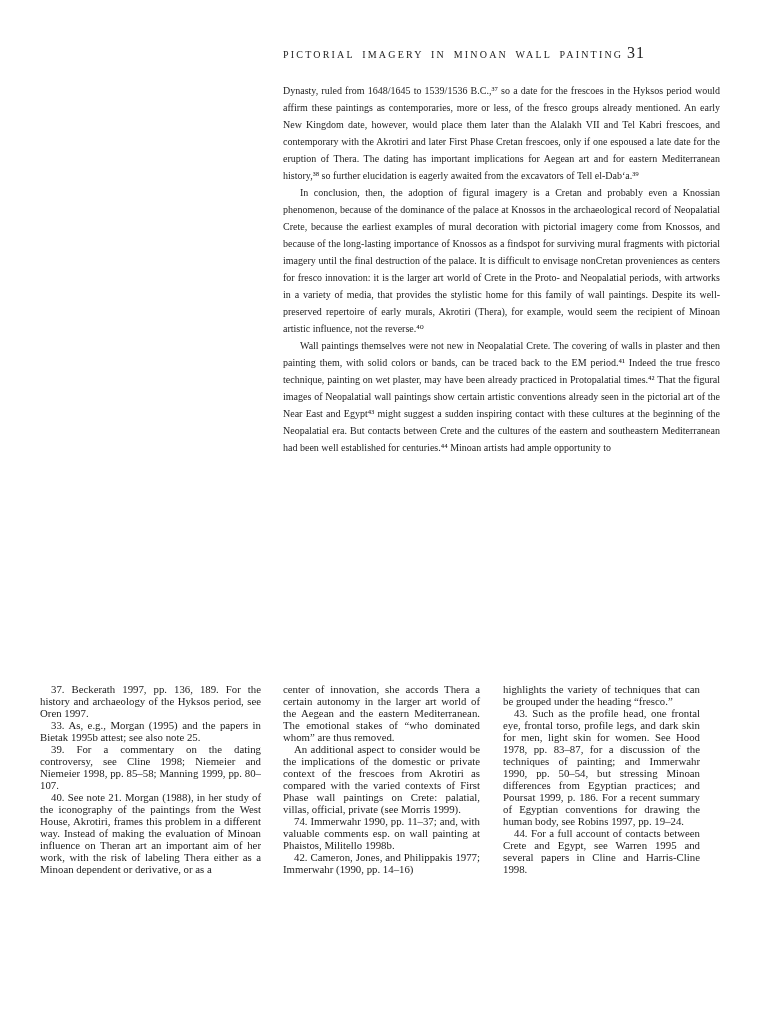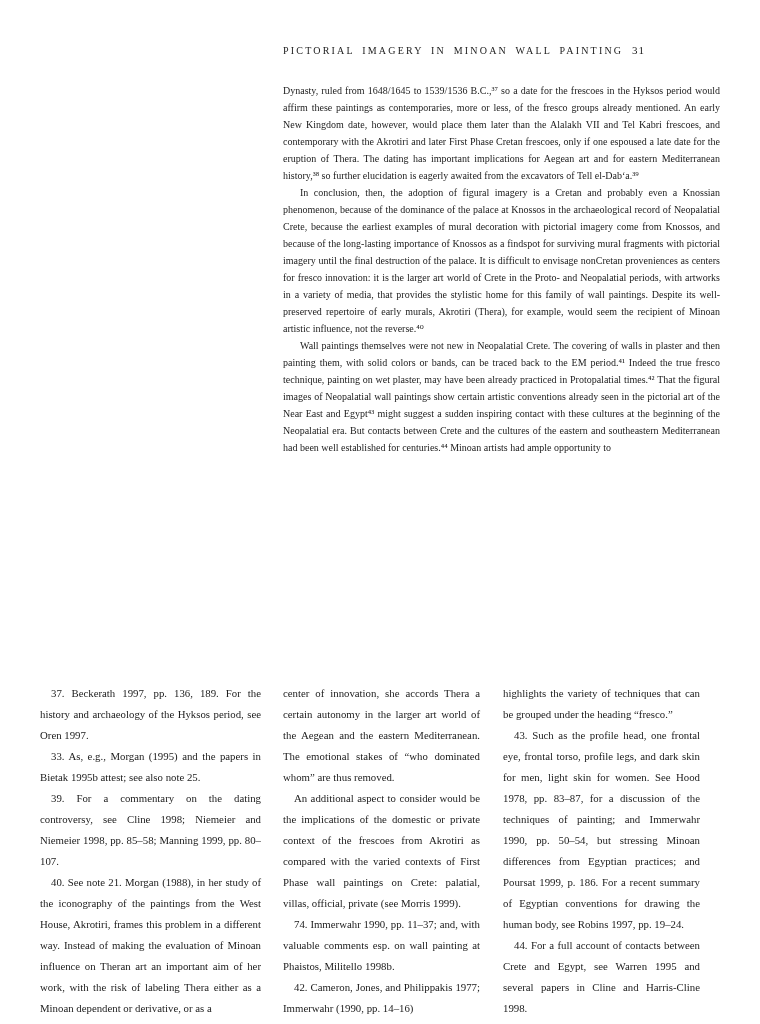--- a/index.html
+++ b/index.html
@@ -28,21 +28,21 @@
     text-align: center;
   }
   .header-title {
     font-size: 10px;
     letter-spacing: 2.2px;
     word-spacing: 3px;
     color: #222;
     white-space: nowrap;
   }
   .page-number {
-    font-size: 11px;
+    font-size: 16px;
     letter-spacing: 1px;
     color: #222;
   }
   .body-text {
     position: absolute;
     top: 82px;
     left: 283px;
     width: 437px;
     font-size: 10px;
     line-height: 17px;
@@ -54,21 +54,21 @@
   .body-para.indent {
     text-indent: 17px;
   }
   .footnotes {
     position: absolute;
     top: 683px;
     left: 40px;
     width: 660px;
     display: flex;
     font-size: 10.8px;
-    line-height: 21px;
+    line-height: 12px;
     text-align: justify;
   }
   .fn-col {
     margin: 0;
   }
   .fn-col-1 { width: 221px; margin-right: 22px; }
   .fn-col-2 { width: 197px; margin-right: 23px; }
   .fn-col-3 { width: 197px; }
   .fn-para {
     margin: 0;

